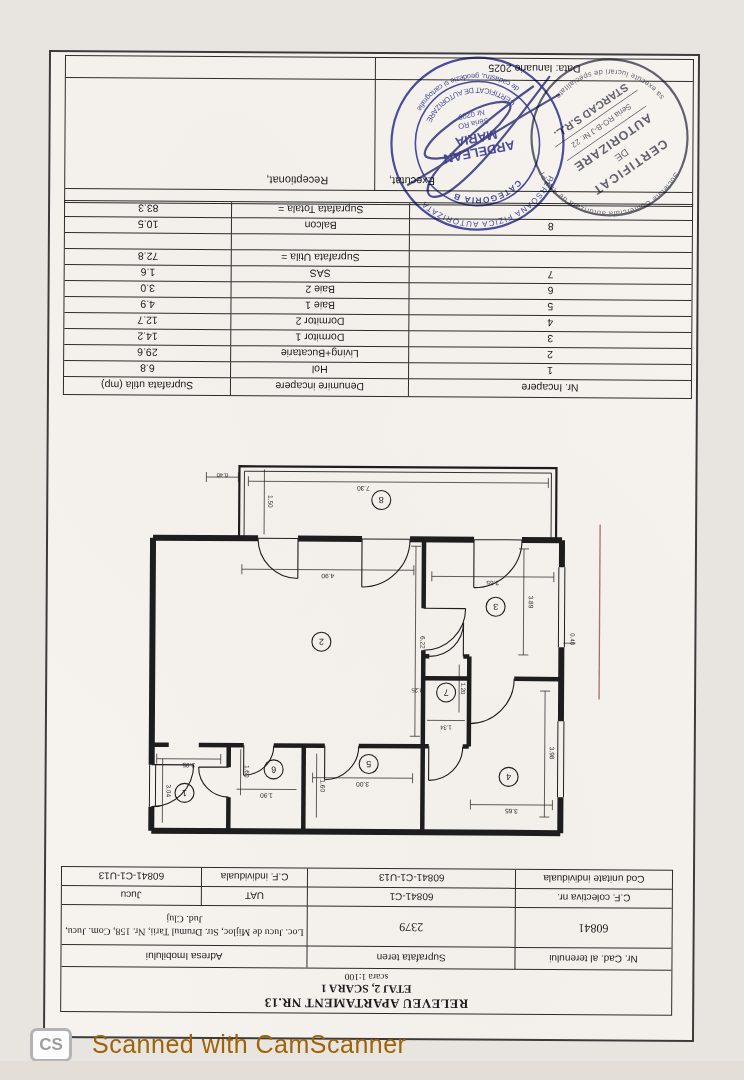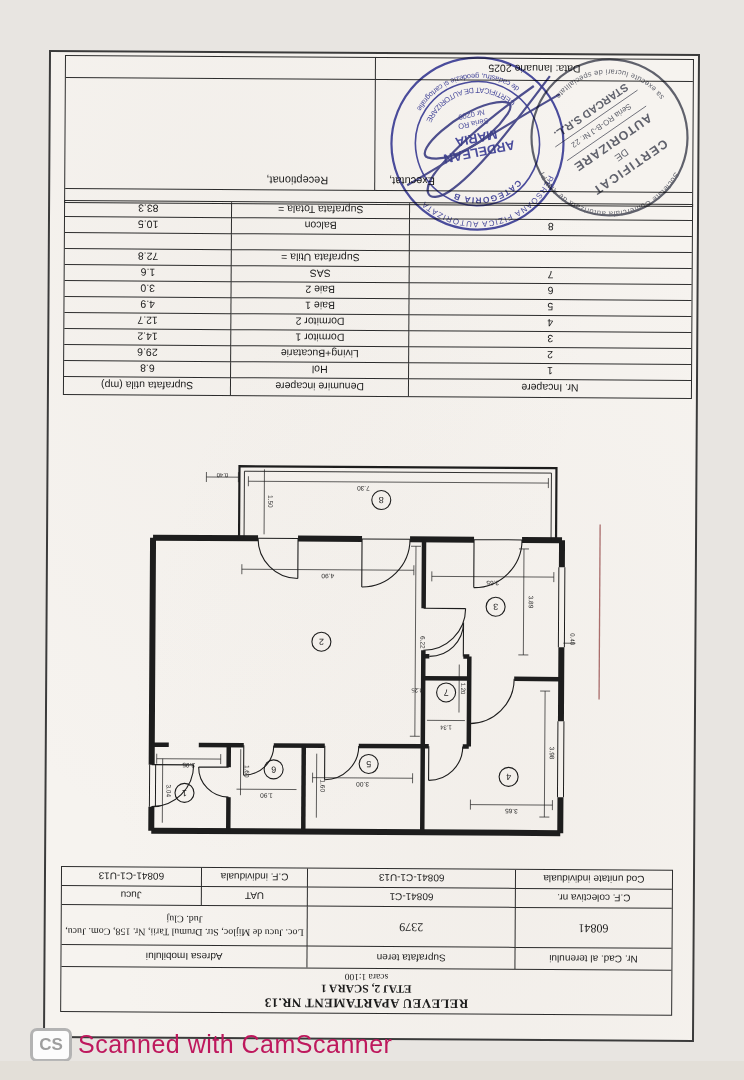--- a/index.html
+++ b/index.html
@@ -58,21 +58,21 @@
   .so-date .so-left{justify-content:center;padding:0;}
   .stamp{position:absolute;mix-blend-mode:multiply;}
   .stamp-person{left:120px;top:795px;width:200px;height:200px;}
   .stamp-firm{left:-2px;top:812px;width:180px;height:180px;}
 
   
   .cs-badge{position:absolute;left:30px;top:1028px;width:36px;height:28px;border:3px solid #b3b3b3;border-radius:7px;
     background:#fcfcfc;display:flex;align-items:center;justify-content:center;
     font-weight:bold;font-size:17px;color:#9e9e9e;}
   .cs-tab{position:absolute;left:34px;top:1060px;width:30px;height:9px;background:#b7b7b7;border-radius:0 0 4px 4px;}
-  .footer-text{position:absolute;left:78px;top:1030px;font-size:25px;color:#be185d;letter-spacing:.5px;}
+  .footer-text{position:absolute;left:92px;top:1030px;font-size:25px;color:#a16207;letter-spacing:.5px;}
 
   svg text{font-family:"Liberation Sans", sans-serif;}
 </style>
 </head>
 <body>
 
 <div id="page">
 
   <div class="document">
 

